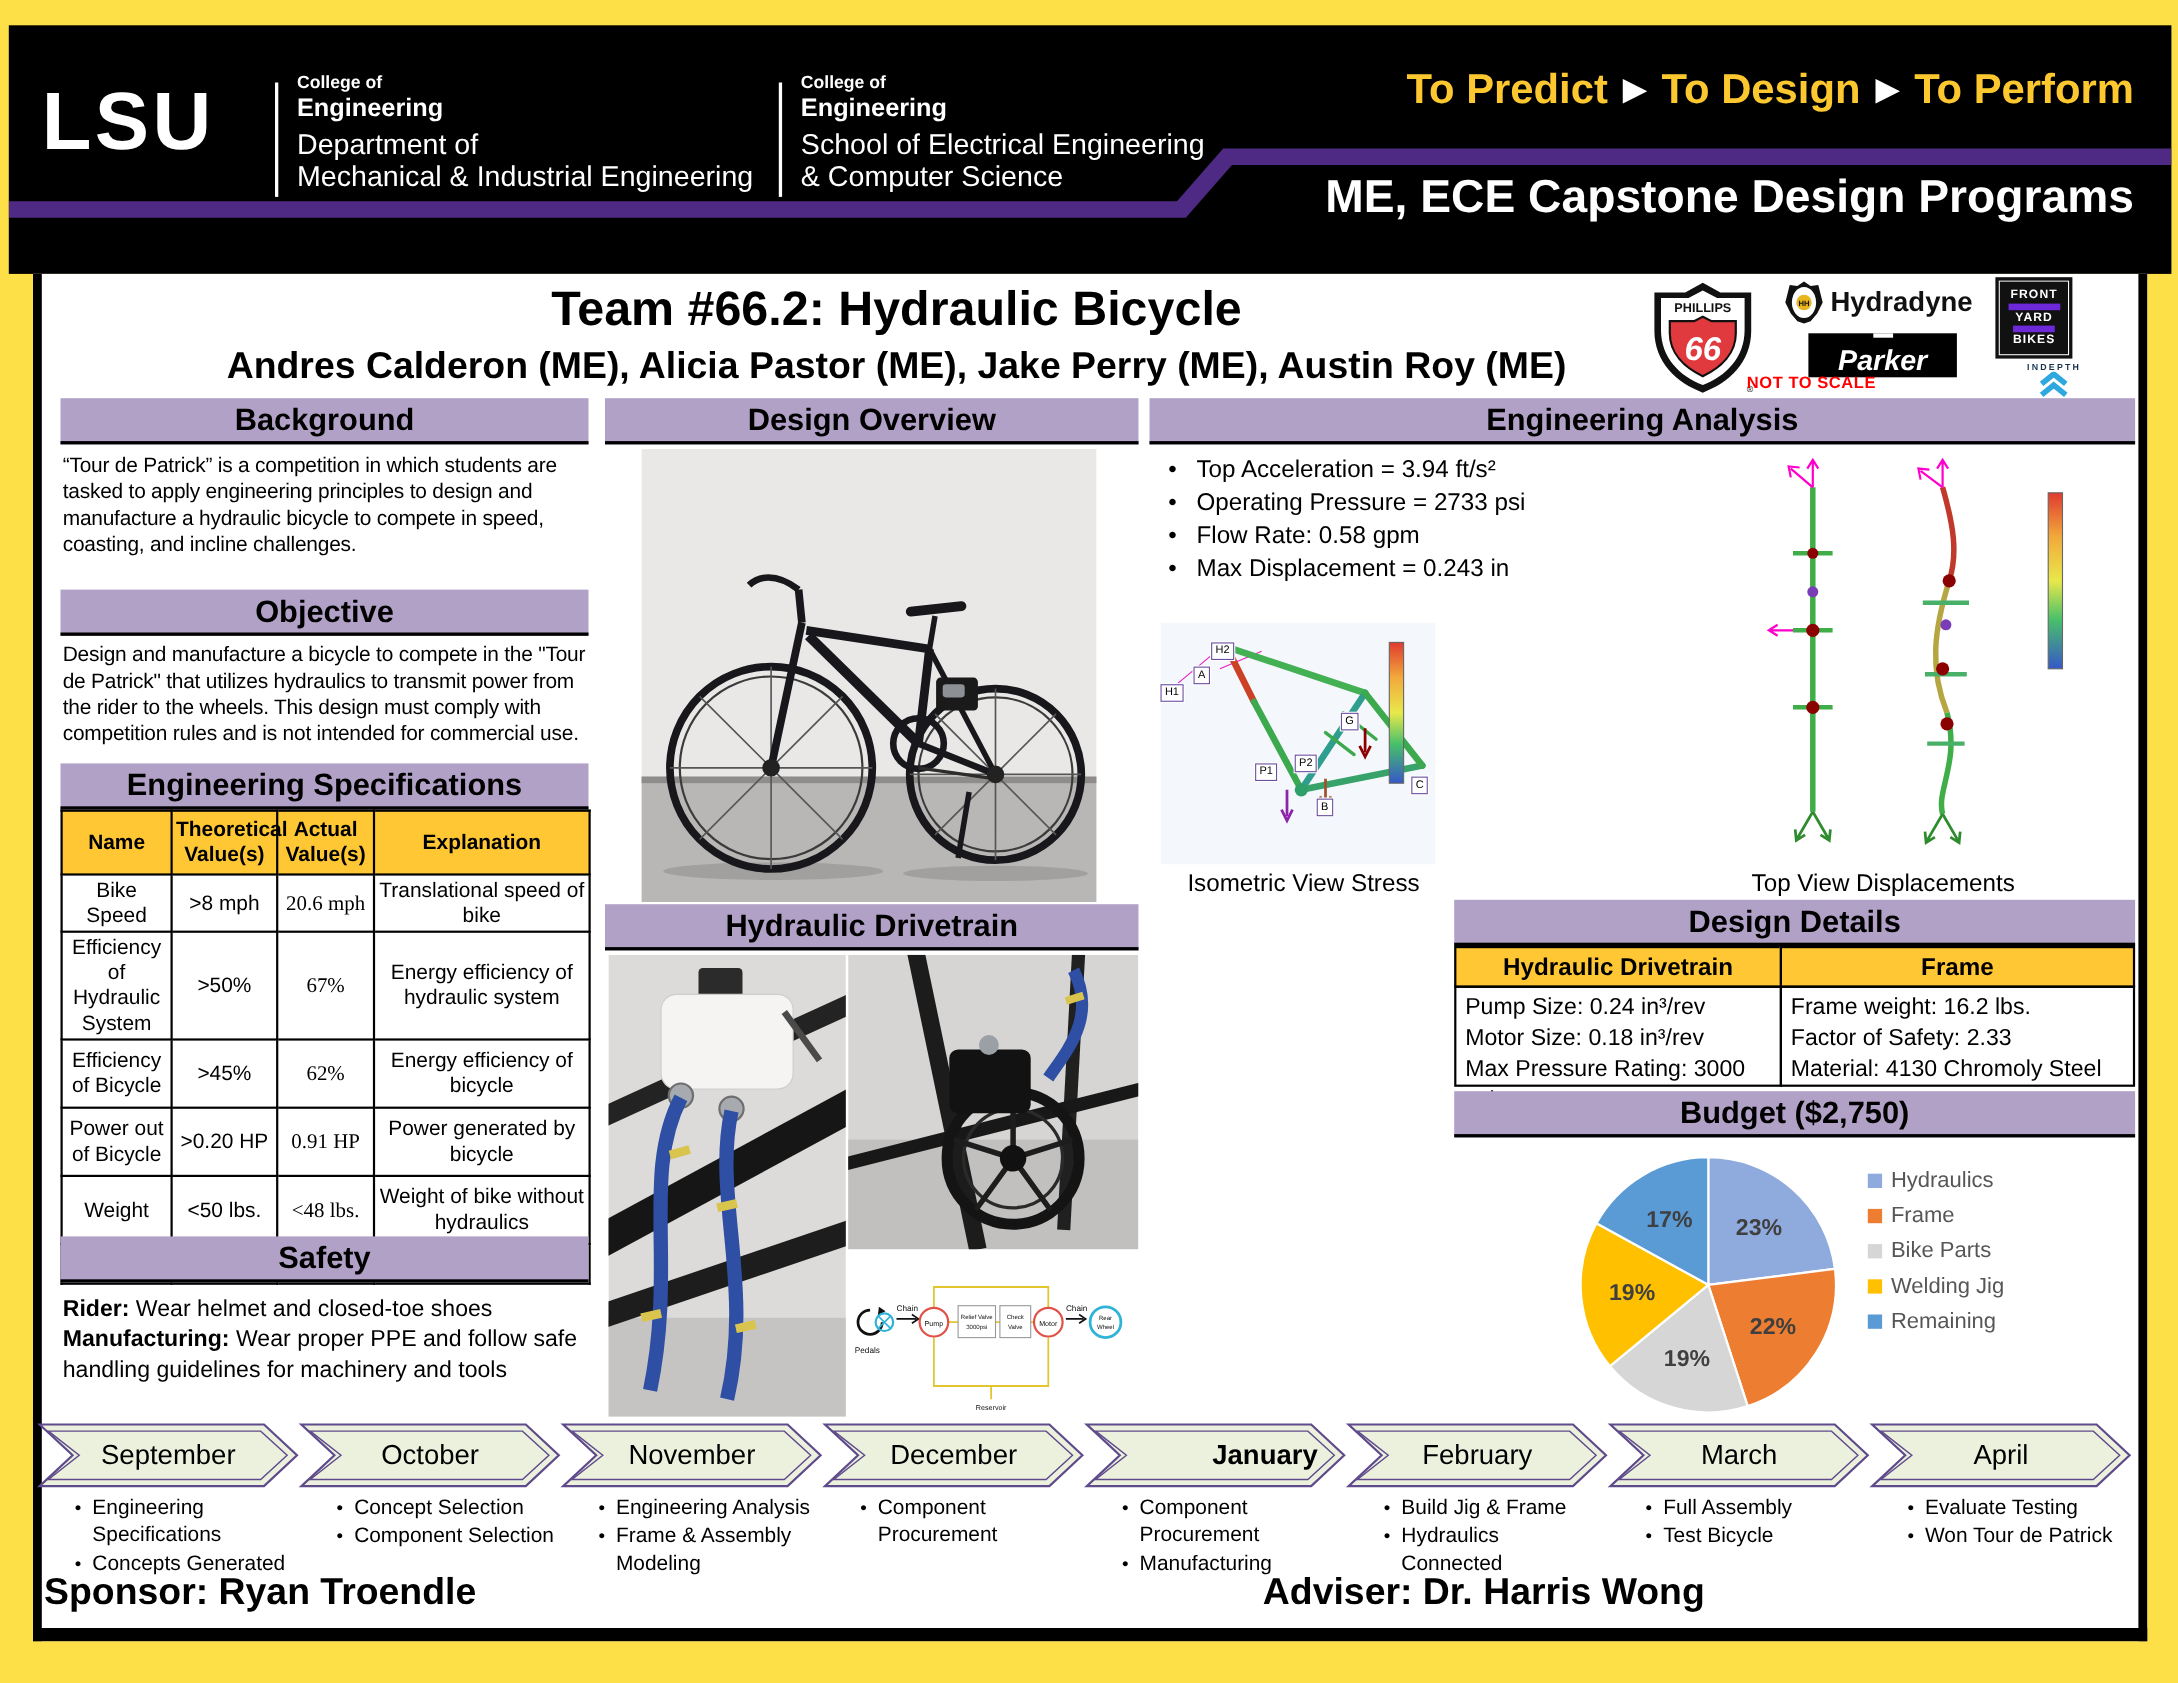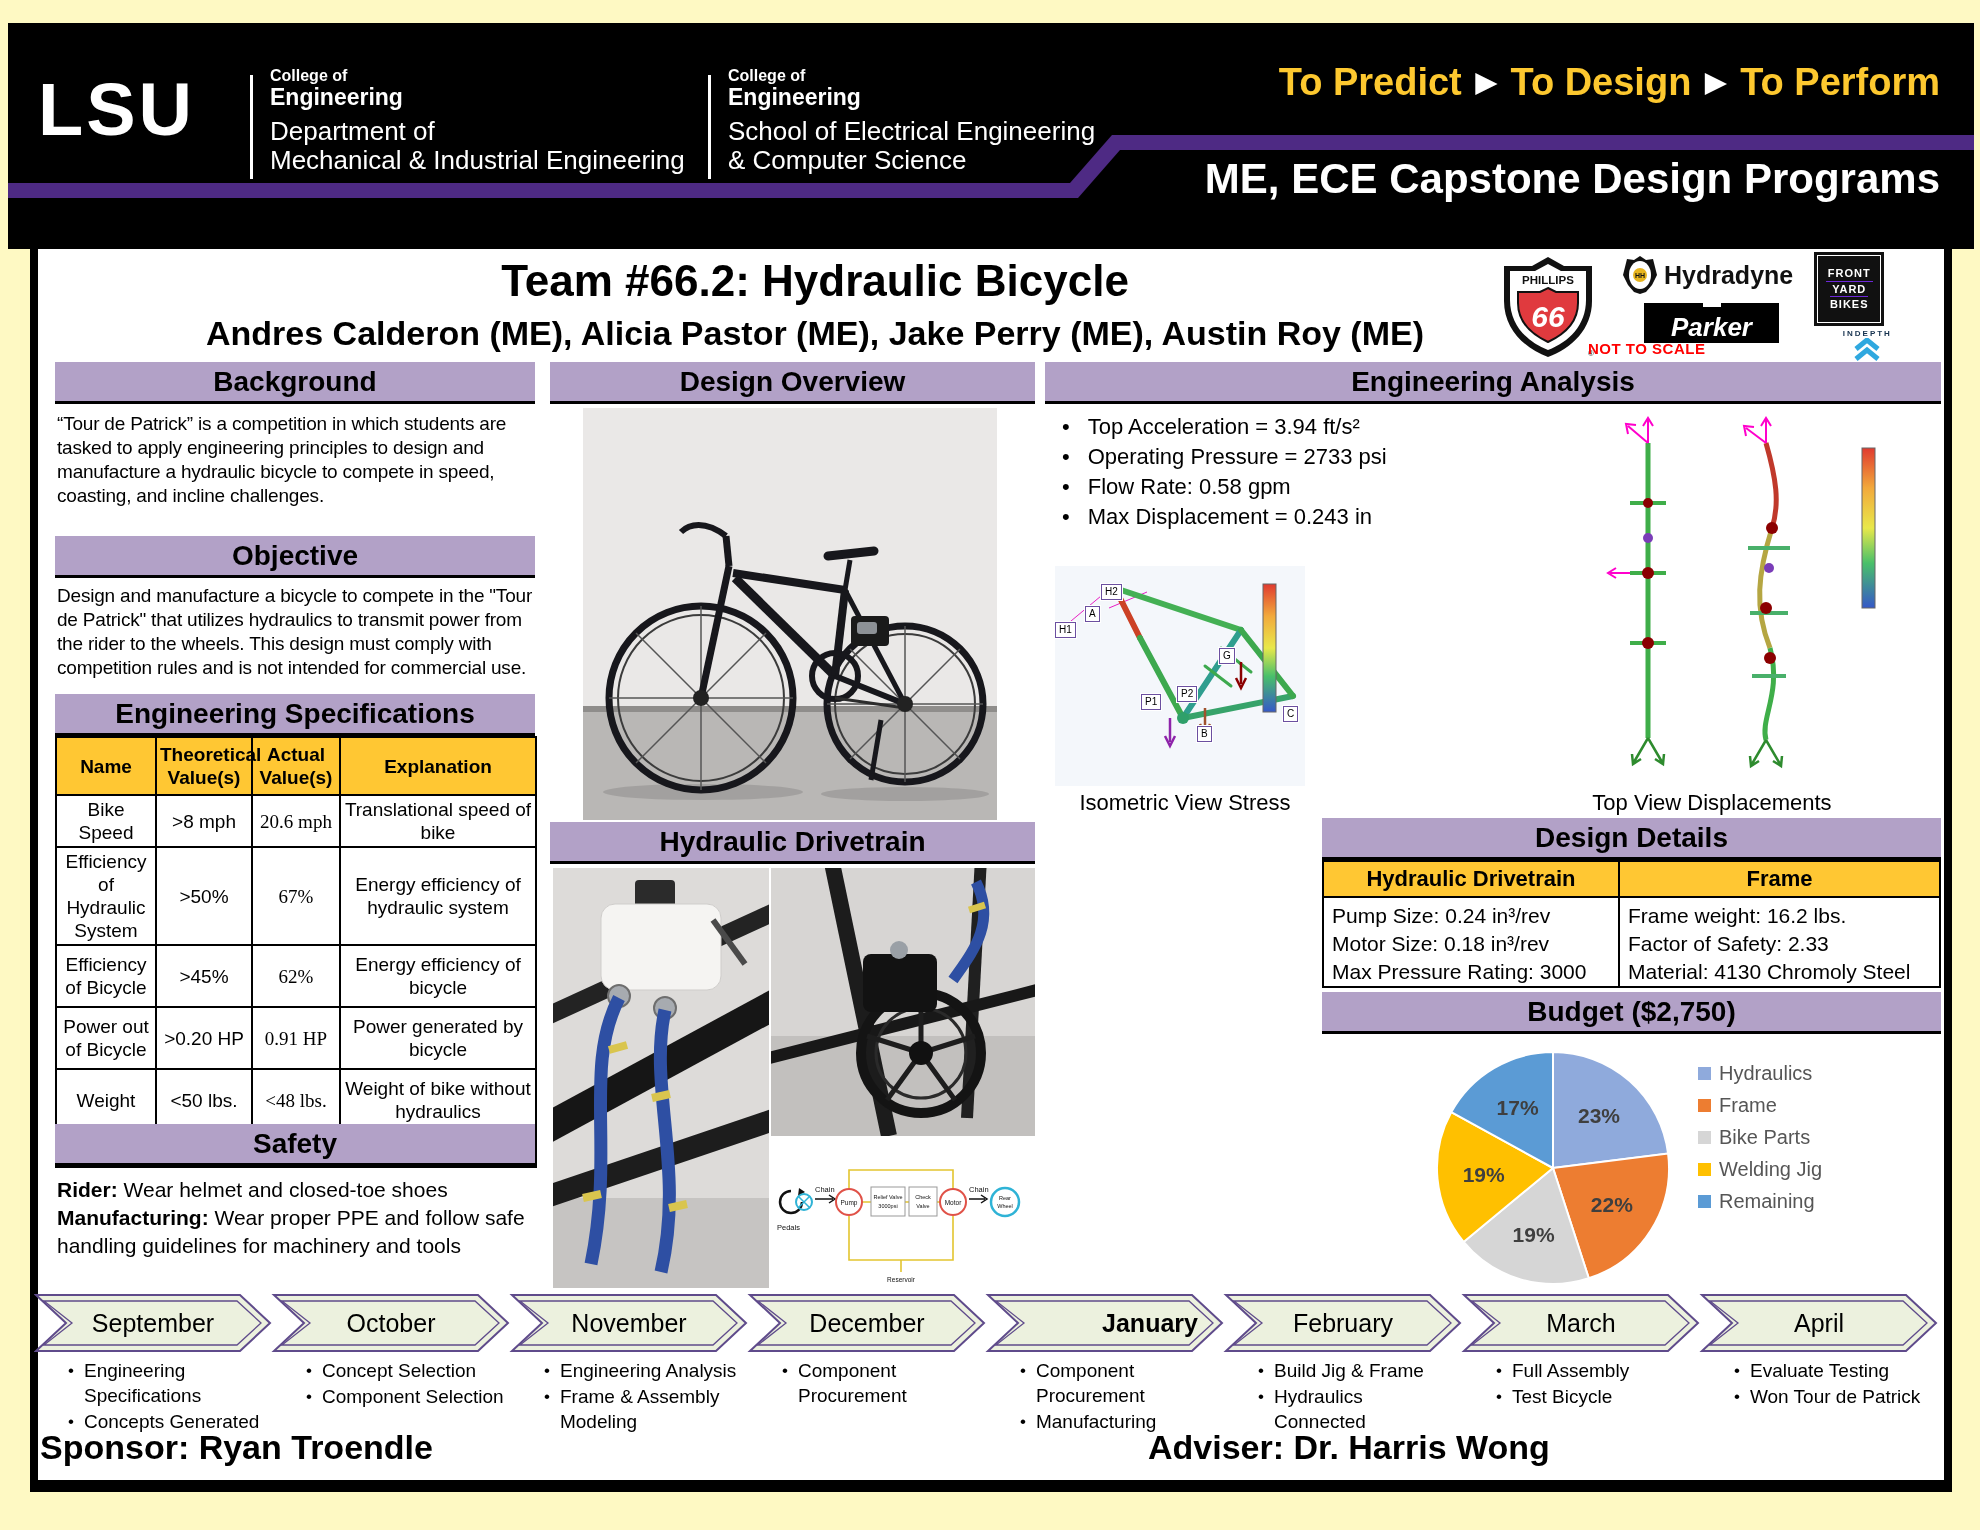--- a/index.html
+++ b/index.html
@@ -1,16 +1,16 @@
 <!DOCTYPE html>
 <html><head>
 <meta charset="utf-8">
 <style>
   html,body{margin:0;padding:0;background:#fff;}
-  #poster{position:relative;width:1980px;height:1530px;background:#fef9c3;overflow:hidden;
+  #poster{position:relative;width:1980px;height:1530px;background:#fde047;overflow:hidden;
           font-family:"Liberation Sans",sans-serif;color:#000;}
   .abs{position:absolute;}
 
   
   .hdr{position:absolute;left:8px;top:23px;width:1966px;height:226px;background:#000;}
   .lsu{position:absolute;left:30px;top:44px;font-size:74px;font-weight:800;color:#fff;letter-spacing:3px;}
   .hdr-div{position:absolute;top:52px;width:3px;height:104px;background:#fff;}
   .hdr-block{position:absolute;top:44px;color:#fff;line-height:1.12;}
   .hb-s{font-size:16px;font-weight:bold;}
   .hb-m{font-size:23px;font-weight:bold;margin-bottom:6px;}
@@ -30,21 +30,21 @@
 
   
   .logos{position:absolute;left:1498px;top:255px;width:446px;height:106px;display:flex;gap:24px;align-items:flex-start;}
   .hyd-row{display:flex;align-items:center;gap:6px;}
   .hyd-text{font-size:25px;font-weight:600;color:#111;}
   .parker{margin:8px 0 0 22px;width:135px;height:40px;background:#000;color:#fff;display:flex;align-items:center;justify-content:center;gap:5px;flex-direction:column;}
   .parker span{font-size:26px;font-weight:bold;font-style:italic;}
   .parker i{display:block;width:18px;height:4px;background:#fff;}
   .fyb{width:62px;height:66px;background:#111;border:1px solid #fff;outline:3px solid #111;display:flex;flex-direction:column;
        align-items:center;justify-content:center;color:#fff;font-size:11px;font-weight:bold;letter-spacing:1px;line-height:1.35;}
-  .fyb span{border-bottom:1px solid #6d28d9;padding:0 2px;}
+  .fyb span{border-bottom:6px solid #6d28d9;padding:0 2px;}
   .fyb span:last-child{border-bottom:none;}
   .indepth{margin-top:6px;text-align:center;}
   .indepth .nm{font-size:8px;letter-spacing:2px;color:#16324F;font-weight:bold;}
   .indepth .cap{font-size:6px;color:#3a7ca5;white-space:nowrap;}
 
   
   .bar{position:absolute;height:42px;background:#B2A1C7;border-bottom:3px solid #000;box-sizing:border-box;
        display:flex;align-items:center;justify-content:center;font-size:28px;font-weight:bold;}
 
   .bodytext{position:absolute;font-size:19px;line-height:24px;letter-spacing:-0.2px;}

